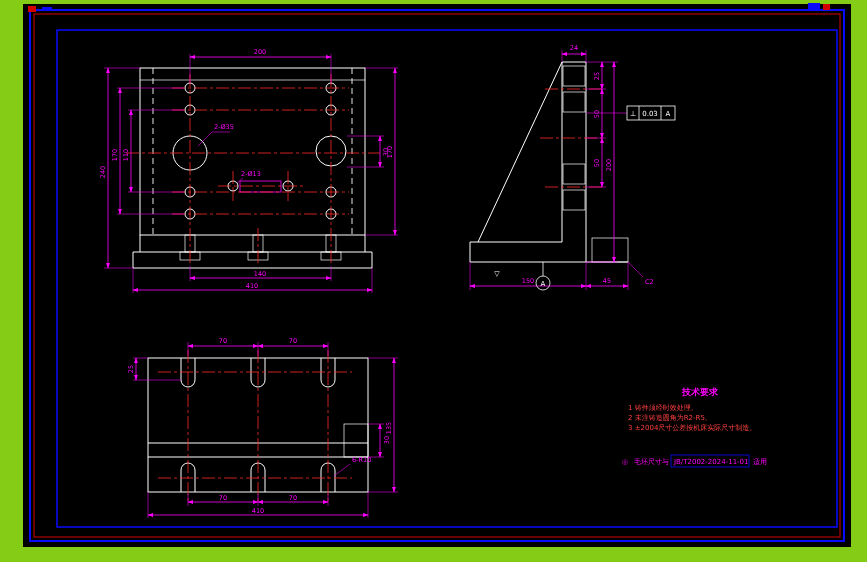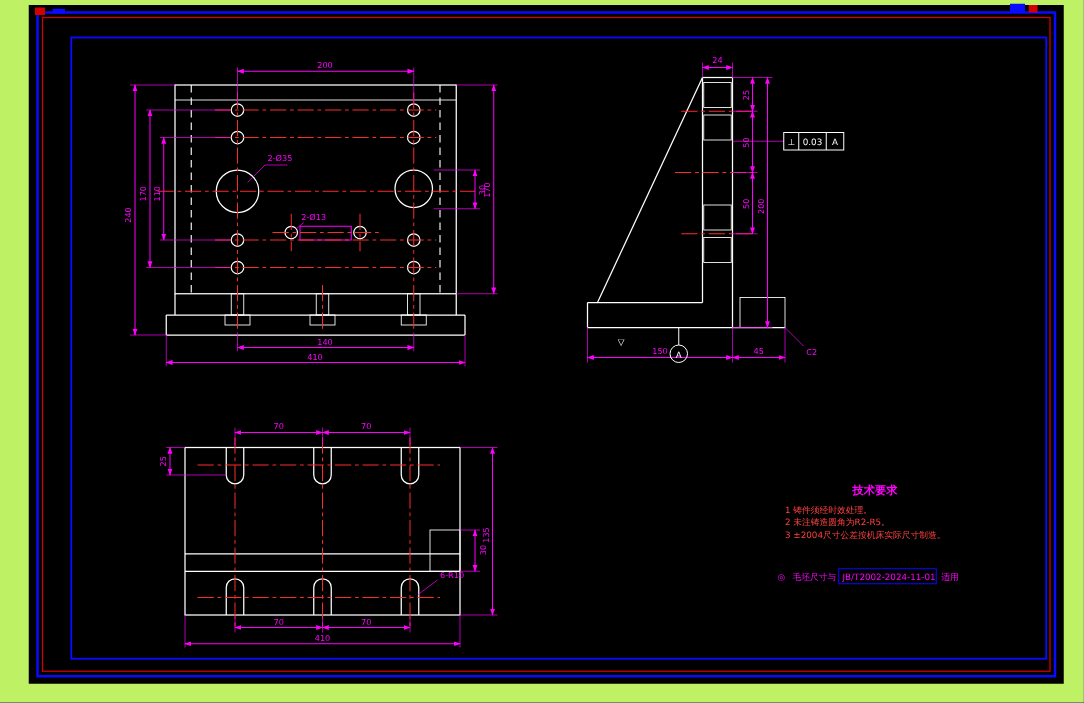--- a/index.html
+++ b/index.html
@@ -1,16 +1,16 @@
 <!DOCTYPE html>
 <html><head>
 <meta charset="utf-8">
 <style>
   html,body{margin:0;padding:0;background:#8a8a8a;}
-  .screen{position:relative;width:867px;height:562px;background:#bef264;overflow:hidden;
+  .screen{position:relative;width:867px;height:562px;background:#84cc16;overflow:hidden;
           font-family:"DejaVu Sans",sans-serif;}
   svg{position:absolute;left:0;top:0;}
   .geo{stroke:#ffffff;stroke-width:1;fill:none;}
   .geot{stroke:#ffffff;stroke-width:.7;fill:none;}
   .geoh{stroke:#ffffff;stroke-width:.9;fill:none;stroke-dasharray:6 4;}
   .cl{stroke:#ff2a2a;stroke-width:.8;fill:none;stroke-dasharray:13 3 3 3;}
   .dim{stroke:#ff00ff;stroke-width:.8;fill:none;}
   .ext{stroke:#ff00ff;stroke-width:.55;fill:none;}
   .dimt{fill:#ff00ff;font:6.5px "DejaVu Sans",sans-serif;}
   .wt{fill:#ffffff;font:7px "DejaVu Sans",sans-serif;}

